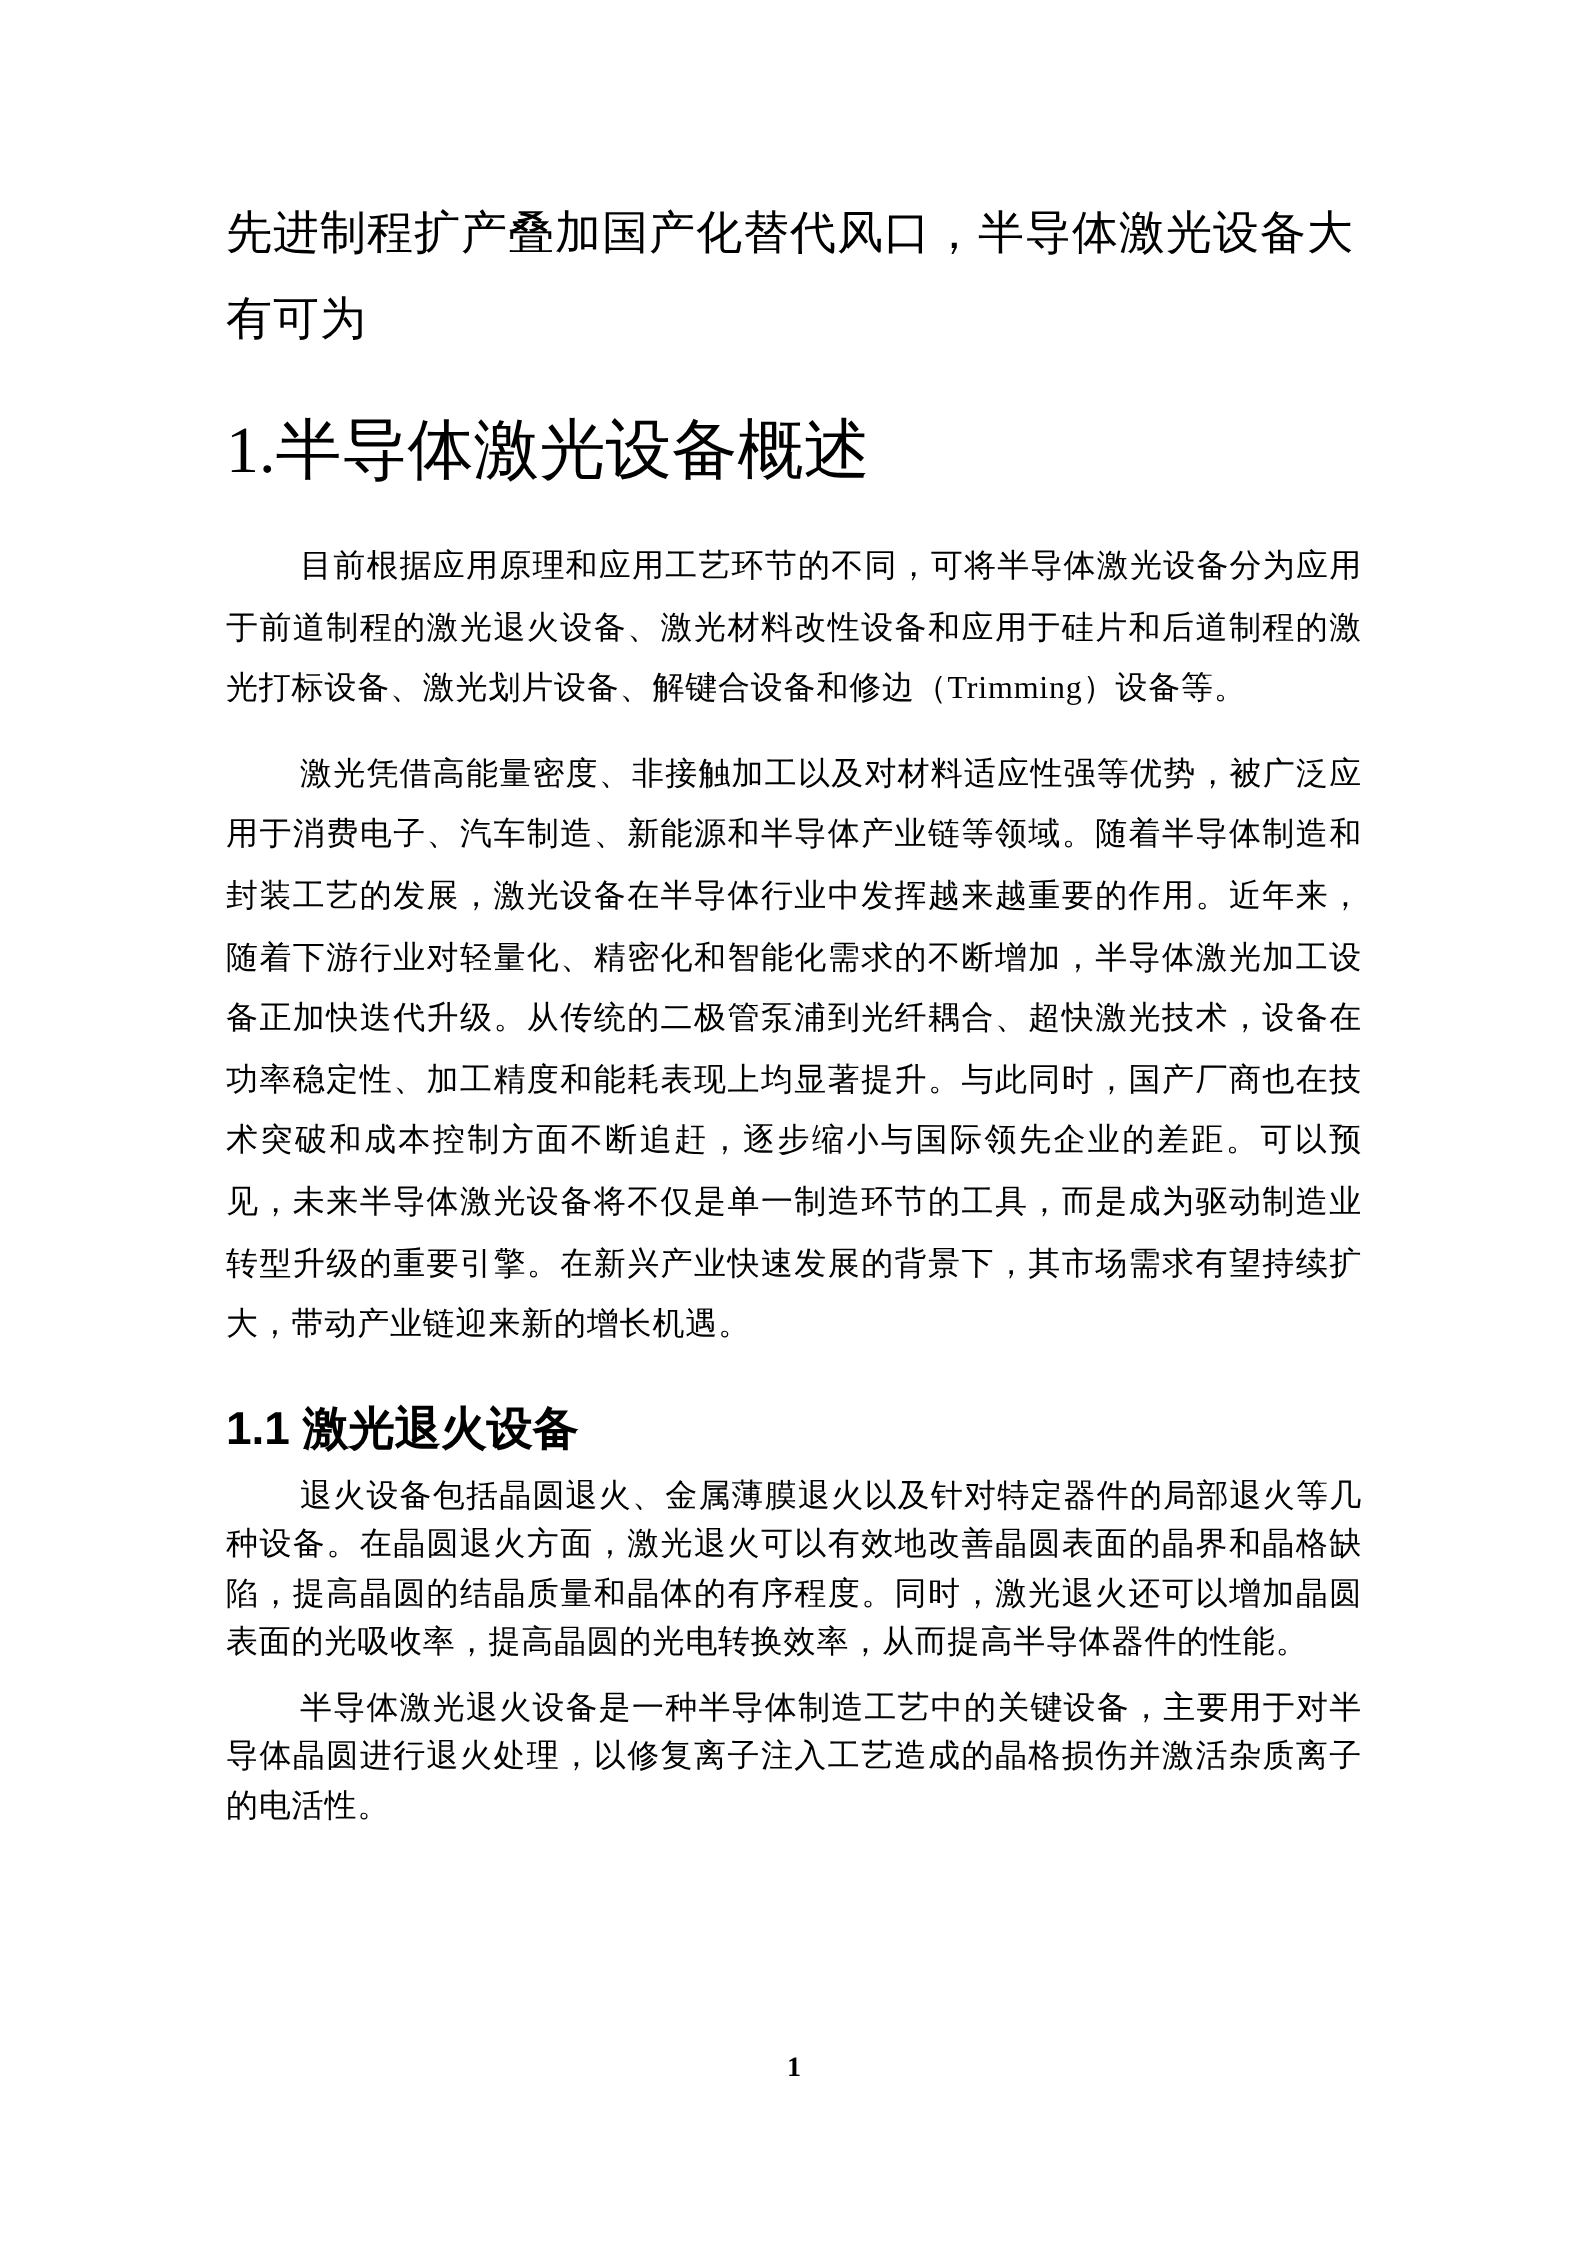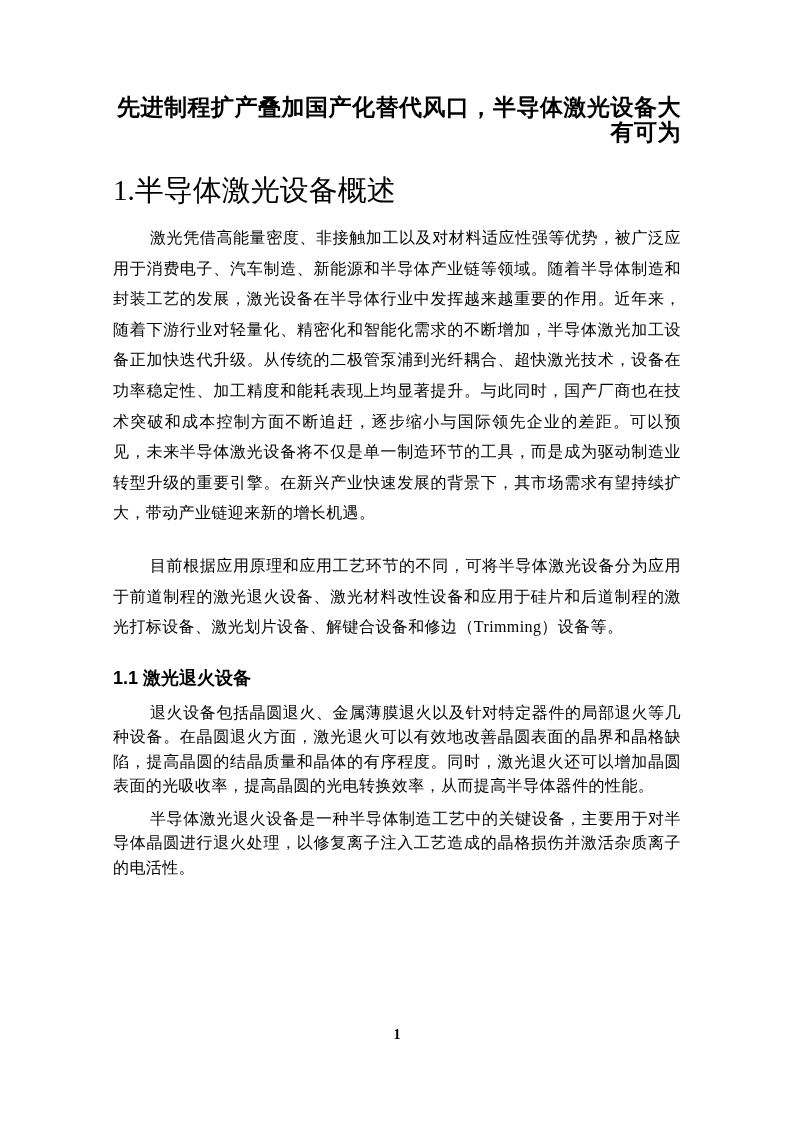--- a/index.html
+++ b/index.html
@@ -16,30 +16,30 @@
     color: #000000;
     font-family: "Liberation Serif", "DejaVu Serif", serif;
     overflow: hidden;
     box-sizing: border-box;
   }
   .content {
     padding: 95px 113px 0 113px;
   }
   .doc-title {
     font-family: "Liberation Sans", "DejaVu Sans", sans-serif;
-    font-weight: 700;
+    font-weight: 400;
     font-size: 23px;
-    line-height: 25px;
+    line-height: 43px;
     letter-spacing: 0.5px;
-    text-align: right;
+    text-align: left;
     margin: 0;
   }
   .h-main {
     font-weight: 400;
-    font-size: 29px;
+    font-size: 33px;
     line-height: 42px;
     margin: 24px 0 0 0;
   }
   .para {
     text-align: justify;
     text-align-last: left;
     text-justify: inter-ideograph;
     letter-spacing: 0.4px;
     font-size: 16px;
     margin: 0;
@@ -48,21 +48,21 @@
     line-height: 30.6px;
     text-indent: 37px;
     margin-top: 22px;
   }
   .intro.first {
     margin-top: 12px;
   }
   .h-sub {
     font-family: "Liberation Sans", "DejaVu Sans", sans-serif;
     font-weight: 700;
-    font-size: 18px;
+    font-size: 23px;
     line-height: 26px;
     margin: 22px 0 0 0;
   }
   .sub {
     line-height: 24.5px;
     text-indent: 37px;
     margin-top: 10px;
   }
   .sub.first {
     margin-top: 8px;
@@ -81,23 +81,23 @@
 </head>
 <body>
 
 <div class="page">
   <div class="content">
 
     <h1 class="doc-title">先进制程扩产叠加国产化替代风口，半导体激光设备大有可为</h1>
 
     <h2 class="h-main">1.半导体激光设备概述</h2>
 
+    <p class="para intro">目前根据应用原理和应用工艺环节的不同，可将半导体激光设备分为应用于前道制程的激光退火设备、激光材料改性设备和应用于硅片和后道制程的激光打标设备、激光划片设备、解键合设备和修边（Trimming）设备等。</p>
+
     <p class="para intro first">激光凭借高能量密度、非接触加工以及对材料适应性强等优势，被广泛应用于消费电子、汽车制造、新能源和半导体产业链等领域。随着半导体制造和封装工艺的发展，激光设备在半导体行业中发挥越来越重要的作用。近年来，随着下游行业对轻量化、精密化和智能化需求的不断增加，半导体激光加工设备正加快迭代升级。从传统的二极管泵浦到光纤耦合、超快激光技术，设备在功率稳定性、加工精度和能耗表现上均显著提升。与此同时，国产厂商也在技术突破和成本控制方面不断追赶，逐步缩小与国际领先企业的差距。可以预见，未来半导体激光设备将不仅是单一制造环节的工具，而是成为驱动制造业转型升级的重要引擎。在新兴产业快速发展的背景下，其市场需求有望持续扩大，带动产业链迎来新的增长机遇。</p>
-
-    <p class="para intro">目前根据应用原理和应用工艺环节的不同，可将半导体激光设备分为应用于前道制程的激光退火设备、激光材料改性设备和应用于硅片和后道制程的激光打标设备、激光划片设备、解键合设备和修边（Trimming）设备等。</p>
 
     <h3 class="h-sub">1.1 激光退火设备</h3>
 
     <p class="para sub">退火设备包括晶圆退火、金属薄膜退火以及针对特定器件的局部退火等几种设备。在晶圆退火方面，激光退火可以有效地改善晶圆表面的晶界和晶格缺陷，提高晶圆的结晶质量和晶体的有序程度。同时，激光退火还可以增加晶圆表面的光吸收率，提高晶圆的光电转换效率，从而提高半导体器件的性能。</p>
 
     <p class="para sub first">半导体激光退火设备是一种半导体制造工艺中的关键设备，主要用于对半导体晶圆进行退火处理，以修复离子注入工艺造成的晶格损伤并激活杂质离子的电活性。</p>
 
 
   </div>
 

